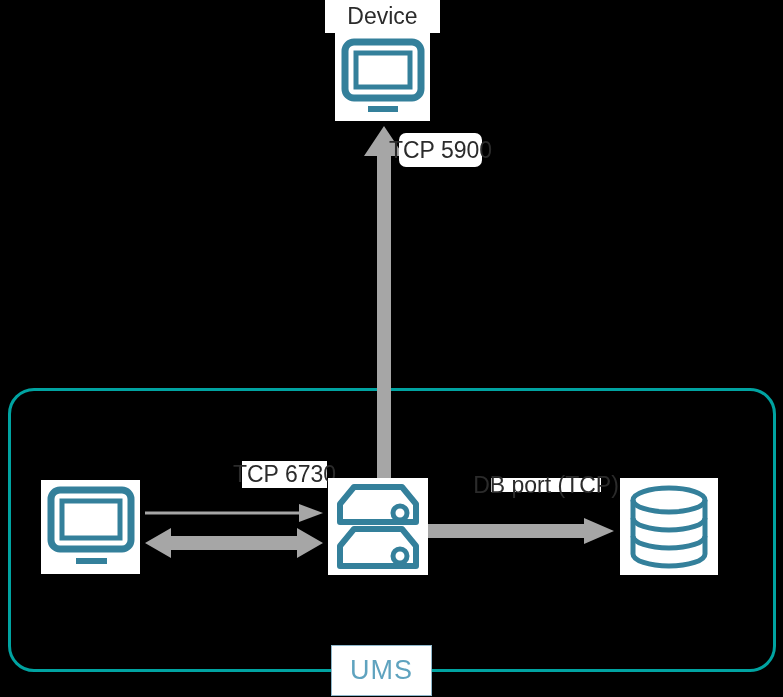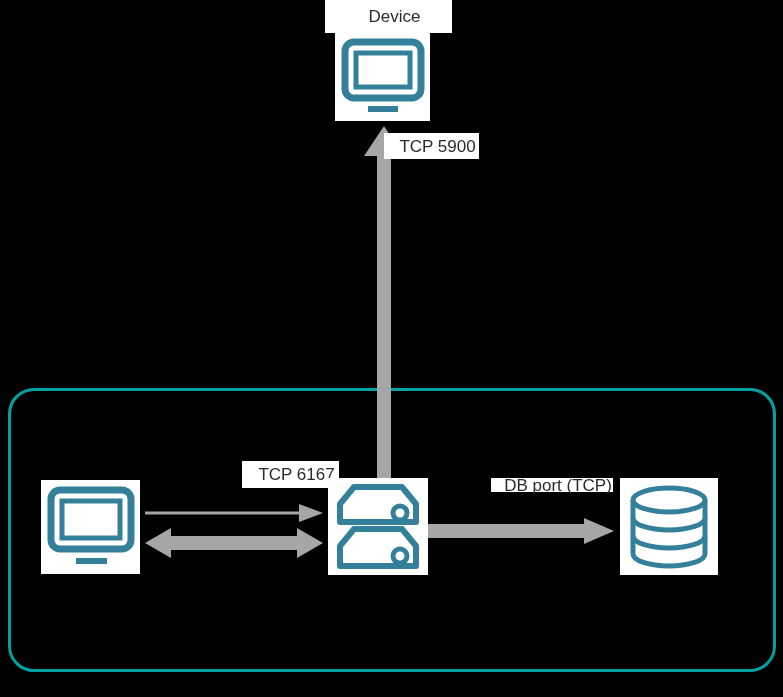--- a/index.html
+++ b/index.html
@@ -27,27 +27,26 @@
     border-radius: 26px;
     box-sizing: border-box;
     background: transparent;
   }
 
   
   .chip {
     position: absolute;
     background: #ffffff;
     color: #2b2b2b;
-    font-size: 17px;
+    font-size: 23px;
     line-height: 1;
     display: flex;
     align-items: center;
     justify-content: center;
     white-space: nowrap;
-    padding-left: 12px;
   }
 
   
   .ums-badge {
     position: absolute;
     left: 331px;
     top: 645px;
     width: 101px;
     height: 51px;
     background: #ffffff;
@@ -94,21 +93,21 @@
       <rect x="5" y="5" width="76" height="56" rx="9" ry="9" fill="none" stroke="#34809B" stroke-width="7"></rect>
       <rect x="16" y="16" width="54" height="34" fill="none" stroke="#34809B" stroke-width="5"></rect>
       <rect x="28" y="69" width="30" height="6" fill="#34809B"></rect>
     </svg>
   </div>
 
   <svg class="arrow-svg" style="left:363px; top:126px;" width="42" height="352" viewBox="0 0 42 352">
     <polygon points="21,0 41,30 28,30 28,352 14,352 14,30 1,30" fill="#A6A6A6"></polygon>
   </svg>
 
-  <div class="chip" style="left:384px; top:133px; width:83px; height:26px;">
+  <div class="chip" style="left:399px; top:133px; width:83px; height:34px;border-radius:7px;">
     <span>TCP 5900</span>
   </div>
 
   <div class="icon-tile" style="left:41px; top:480px; width:99px; height:94px;">
     <svg width="90" height="84" viewBox="0 0 90 84">
       <rect x="5" y="5" width="80" height="59" rx="9" ry="9" fill="none" stroke="#34809B" stroke-width="7"></rect>
       <rect x="16" y="16" width="58" height="37" fill="none" stroke="#34809B" stroke-width="5"></rect>
       <rect x="30" y="73" width="31" height="6" fill="#34809B"></rect>
     </svg>
   </div>
@@ -116,21 +115,21 @@
   <svg class="arrow-svg" style="left:145px; top:503px;" width="178" height="20" viewBox="0 0 178 20">
     <line x1="0" y1="10" x2="158" y2="10" stroke="#A6A6A6" stroke-width="3"></line>
     <polygon points="178,10 154,1 154,19" fill="#A6A6A6"></polygon>
   </svg>
 
   <svg class="arrow-svg" style="left:145px; top:527px;" width="178" height="32" viewBox="0 0 178 32">
     <polygon points="0,16 26,1 26,9 152,9 152,1 178,16 152,31 152,23 26,23 26,31" fill="#A6A6A6"></polygon>
   </svg>
 
   <div class="chip" style="left:242px; top:461px; width:85px; height:27px;">
-    <span>TCP 6167</span>
+    <span>TCP 6730</span>
   </div>
 
   <div class="icon-tile" style="left:328px; top:478px; width:100px; height:97px;">
     <svg width="92" height="90" viewBox="0 0 92 90">
 
       <path d="M8,22 L22,5 L70,5 L84,22 L84,40 L8,40 Z" fill="none" stroke="#34809B" stroke-width="6" stroke-linejoin="round"></path>
       <circle cx="68" cy="31" r="7" fill="none" stroke="#34809B" stroke-width="5"></circle>
 
       <path d="M8,64 L22,47 L70,47 L84,64 L84,84 L8,84 Z" fill="none" stroke="#34809B" stroke-width="6" stroke-linejoin="round"></path>
       <circle cx="68" cy="74" r="7" fill="none" stroke="#34809B" stroke-width="5"></circle>
@@ -147,14 +146,17 @@
 
   <div class="icon-tile" style="left:620px; top:478px; width:98px; height:97px;">
     <svg width="88" height="88" viewBox="0 0 88 88">
       <ellipse cx="44" cy="17" rx="36" ry="12" fill="none" stroke="#34809B" stroke-width="5"></ellipse>
       <path d="M8,17 L8,71 A36,12 0 0 0 80,71 L80,17" fill="none" stroke="#34809B" stroke-width="5"></path>
       <path d="M8,35 A36,12 0 0 0 80,35" fill="none" stroke="#34809B" stroke-width="5"></path>
       <path d="M8,53 A36,12 0 0 0 80,53" fill="none" stroke="#34809B" stroke-width="5"></path>
     </svg>
   </div>
 
+  <div class="ums-badge">
+    <span>UMS</span>
+  </div>
 
 </div>
 
 </body></html>

